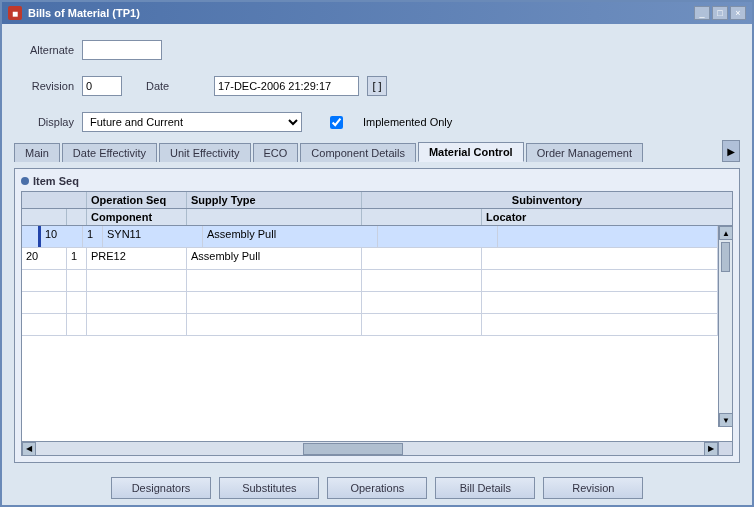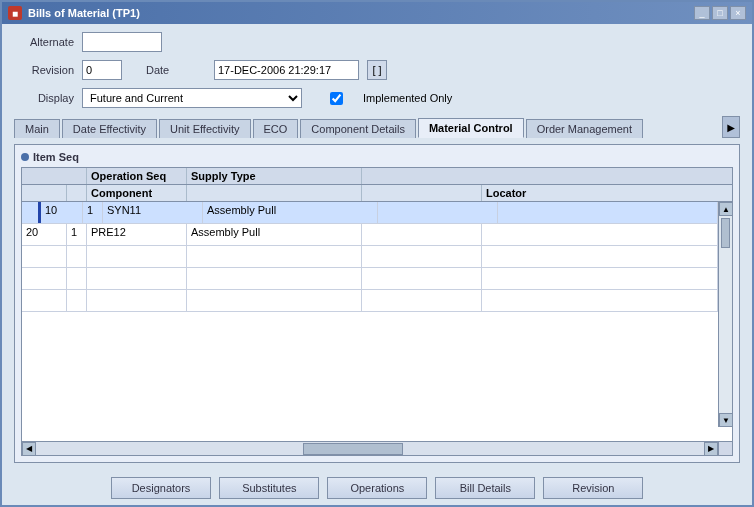--- a/index.html
+++ b/index.html
@@ -274,21 +274,21 @@
       border: 1px solid #8090a8;
       background: #d0daea;
       display: flex;
       align-items: center;
       justify-content: center;
       font-size: 11px;
       cursor: pointer;
     }
 
     .row1 { display: flex; align-items: center; gap: 8px; margin-bottom: 2px; }
-    .row2 { display: flex; align-items: center; gap: 8px; margin-bottom: 2px; }
+    .row2 { display: flex; align-items: center; gap: 8px; margin-bottom: 2px; margin-top: 8px; }
   </style>
 </head>
 <body>
 
 <div class="window">
 
   <div class="title-bar">
     <div class="title-bar-left">
       <div class="title-icon">■</div>
       <span class="title-text">Bills of Material (TP1)</span>
@@ -346,20 +346,21 @@
         <div class="panel-dot"></div>
         <span>Item Seq</span>
       </div>
 
       <div class="grid-container">
 
         <div style="display:flex; background:#d0daea; border-bottom:1px solid #8090a8;">
           <div style="width:65px; border-right:1px solid #aabbcc; padding:2px 4px; font-size:11px;"></div>
           <div style="width:100px; border-right:1px solid #aabbcc; padding:2px 4px; font-size:11px; font-weight:bold;">Operation Seq</div>
           <div style="width:175px; border-right:1px solid #aabbcc; padding:2px 4px; font-size:11px; font-weight:bold;">Supply Type</div>
+          <div style="flex:1; padding:2px 4px; font-size:11px; font-weight:bold; text-align:center;">Subinventory</div>
         </div>
 
         <div style="display:flex; background:#d8e2f0; border-bottom:1px solid #8090a8;">
           <div style="width:45px; border-right:1px solid #aabbcc; padding:2px 4px; font-size:11px; font-weight:bold;"></div>
           <div style="width:20px; border-right:1px solid #aabbcc; padding:2px 4px; font-size:11px; font-weight:bold;"></div>
           <div style="width:100px; border-right:1px solid #aabbcc; padding:2px 4px; font-size:11px; font-weight:bold;">Component</div>
           <div style="width:175px; border-right:1px solid #aabbcc; padding:2px 4px; font-size:11px;"></div>
           <div style="width:120px; border-right:1px solid #aabbcc; padding:2px 4px; font-size:11px;"></div>
           <div style="flex:1; padding:2px 4px; font-size:11px; font-weight:bold;">Locator</div>
           <div style="width:14px;"></div>

